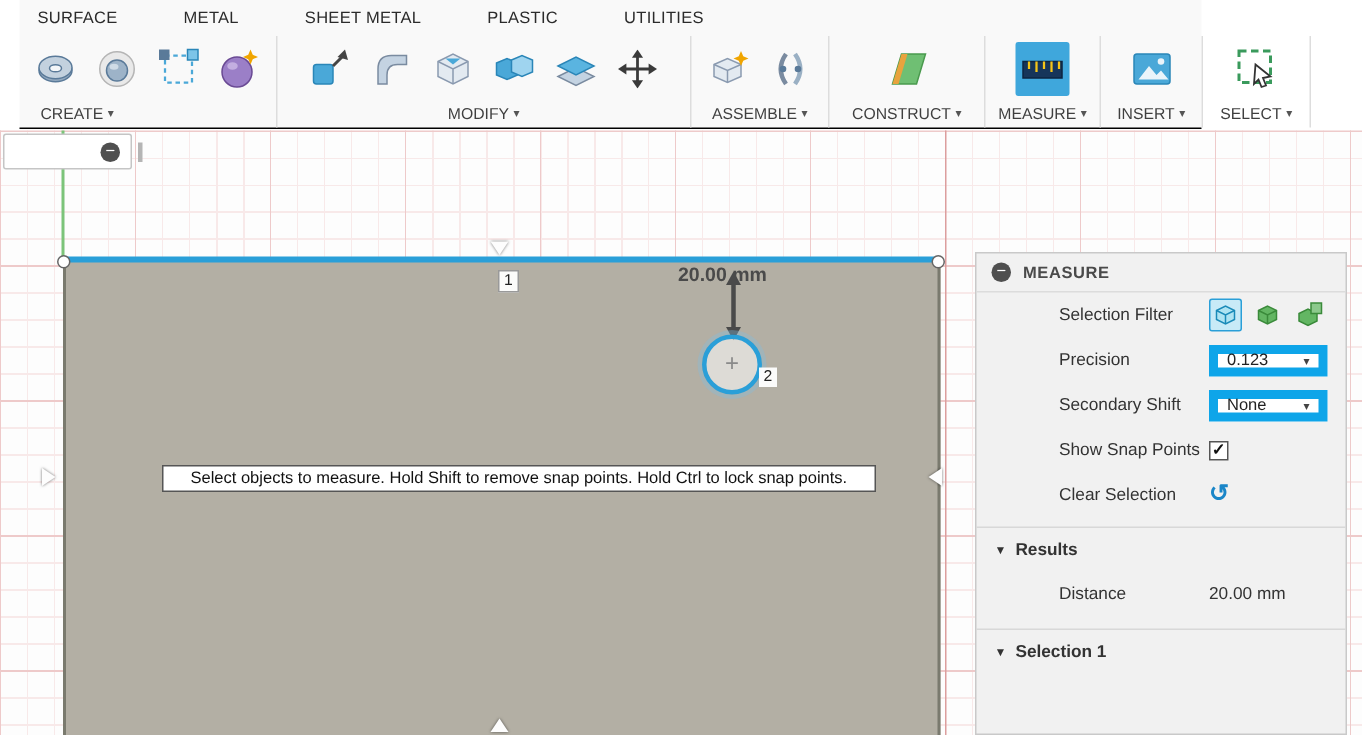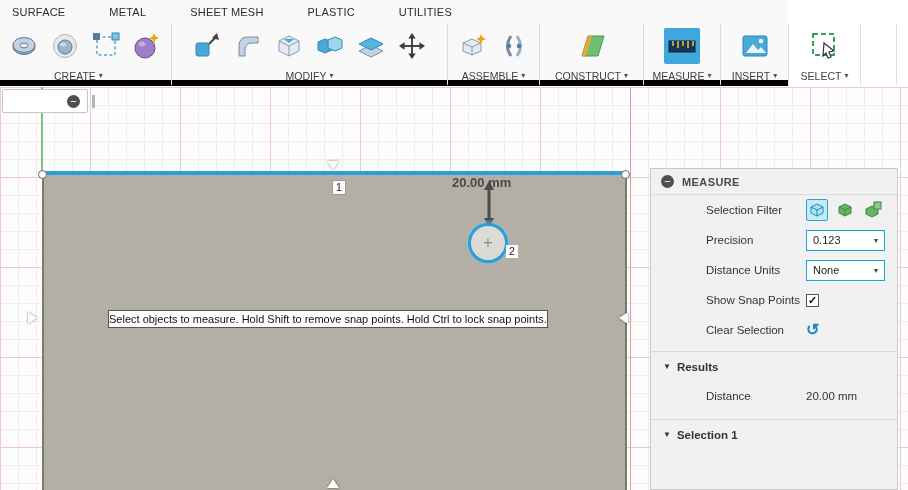--- a/index.html
+++ b/index.html
@@ -4,43 +4,43 @@
 <style>
   * { box-sizing: border-box; margin: 0; padding: 0; }
   body {
     width: 908px; height: 490px; position: relative; overflow: hidden;
     font-family: "Liberation Sans", sans-serif; background: #fff;
     -webkit-font-smoothing: antialiased;
   }
 
   
   .toolbar {
-    position: absolute; top: 0; left: 0; width: 788px; height: 86px;
-    background: #f9f9f9; border-bottom: 6px solid #000000; z-index: 20;
+    position: absolute; top: 0; left: 13px; width: 788px; height: 86px;
+    background: #f9f9f9; border-bottom: 1px solid #000000; z-index: 20;
   }
   .tabs { height: 24px; display: flex; align-items: center; padding-left: 12px; }
   .tab { font-size: 11px; color: #2b2b2b; margin-right: 44px; letter-spacing: .2px; cursor: default; white-space: nowrap; }
   .groups { display: flex; height: 61px; }
   .group { display: flex; flex-direction: column; border-right: 1px solid #ddd; flex: none; }
   .g-create   { width: 172px; }
   .g-modify   { width: 276px; }
   .g-assemble { width: 92px; }
   .g-construct{ width: 104px; }
   .g-inspect  { width: 77px; }
   .g-insert   { width: 68px; }
   .g-select   { width: 72px; justify-content: space-between; }
   .g-fill1    { width: 36px; border-right: 1px solid #ddd; }
   .g-fill2    { flex: 1; border-right: none; }
   .group-icons { flex: 1; display: flex; align-items: center; justify-content: center; gap: 5px; }
   .g-create .group-icons { justify-content: flex-start; padding-left: 6px; }
   .group-label {
     height: 17px; font-size: 10.5px; color: #3f3f3f; display: flex;
     align-items: center; justify-content: center; gap: 3px; padding-bottom: 2px;
   }
-  .g-create .group-label { justify-content: flex-start; padding-left: 14px; margin-left: 40px; }
+  .g-create .group-label { justify-content: flex-start; padding-left: 14px; }
   .caret { font-size: 8px; color: #555; }
   .ticon {
     width: 36px; height: 36px; display: flex; align-items: center;
     justify-content: center; border-radius: 2px; cursor: pointer;
   }
   .ticon.active { background: #3fa7dc; }
 
   
   .canvas {
     position: absolute; top: 87px; left: 0; width: 908px; height: 403px;
@@ -83,21 +83,21 @@
   .pt-label {
     position: absolute; background: rgba(255,255,255,.95); font-size: 10.5px;
     color: #222; padding: 0 3px; line-height: 13px; z-index: 5;
   }
   .pt-label.boxed { border: 1px solid #999; }
   .lbl-1 { left: 332px; top: 93px; }
   .lbl-2 { left: 506px; top: 158px; }
 
   .tooltip {
     position: absolute; left: 108px; top: 223px; background: #fff;
-    border: 1px solid #555; padding: 2px 0; font-size: 11px; color: #111;
+    border: 1px solid #555; padding: 2px 18px; font-size: 11px; color: #111;
     white-space: nowrap; z-index: 6;
   }
 
   .browser-pill {
     position: absolute; left: 2px; top: 2px; width: 86px; height: 24px;
     background: #fff; border: 1px solid #c5c5c5; border-radius: 2px;
     display: flex; align-items: center; justify-content: flex-end;
     padding-right: 7px; z-index: 6;
   }
   .drag-bar { position: absolute; left: 92px; top: 8px; width: 3px; height: 13px; background: #b5b5b5; z-index: 6; }
@@ -119,21 +119,21 @@
   .panel-title { font-size: 11px; font-weight: bold; color: #4a4a4a; letter-spacing: .4px; }
   .prow { height: 30px; display: flex; align-items: center; padding: 0 12px; }
   .prow-label { width: 100px; flex: none; margin-left: 43px; }
   .filter-icons { display: flex; gap: 6px; align-items: center; }
   .f-icon {
     width: 22px; height: 22px; display: flex; align-items: center; justify-content: center;
     border: 1px solid transparent; border-radius: 2px; cursor: pointer;
   }
   .f-icon.selected { background: #c8eaf7; border-color: #2a9fd8; }
   .dropdown {
-    width: 120px; height: 21px; background: #fff; border: 1px solid #0ea5e9;
+    width: 120px; height: 21px; background: #fff; border: 6px solid #0ea5e9;
     display: flex; align-items: center; font-size: 11px; color: #222; cursor: pointer;
   }
   .dd-value { flex: 1; padding-left: 6px; }
   .dd-arrow { width: 16px; text-align: center; font-size: 8px; color: #444; }
   .undo-glyph { font-size: 16px; font-weight: bold; color: #1a86c8; cursor: pointer; line-height: 1; }
   .checkbox {
     width: 13px; height: 13px; background: #fff; border: 1px solid #555;
     display: flex; align-items: center; justify-content: center;
     font-size: 11px; font-weight: bold; color: #111; cursor: pointer; line-height: 1;
   }
@@ -146,21 +146,21 @@
   .sec-sel1 { margin-top: 8px; }
   .status-text { color: #9a9a9a; padding: 8px 12px 0 12px; }
 </style>
 </head>
 <body>
 
 <div class="toolbar">
   <div class="tabs">
     <span class="tab">SURFACE</span>
     <span class="tab">METAL</span>
-    <span class="tab">SHEET MESH</span>
+    <span class="tab">SHEET METAL</span>
     <span class="tab">PLASTIC</span>
     <span class="tab">UTILITIES</span>
   </div>
   <div class="groups">
 
     <div class="group g-create">
       <div class="group-icons">
         <span class="ticon">
           <svg width="28" height="28" viewBox="0 0 28 28">
               <ellipse cx="14" cy="15" rx="11" ry="7.5" fill="#93a9bf" stroke="#5a7a99"></ellipse>
@@ -417,21 +417,21 @@
 
   <div class="prow">
     <span class="prow-label">Precision</span>
     <span class="dropdown">
       <span class="dd-value">0.123</span>
       <span class="dd-arrow">▾</span>
     </span>
   </div>
 
   <div class="prow">
-    <span class="prow-label">Distance Units</span>
+    <span class="prow-label">Secondary Shift</span>
     <span class="dropdown">
       <span class="dd-value">None</span>
       <span class="dd-arrow">▾</span>
     </span>
   </div>
 
   <div class="prow">
     <span class="prow-label">Show Snap Points</span>
     <span class="checkbox">✓</span>
   </div>

